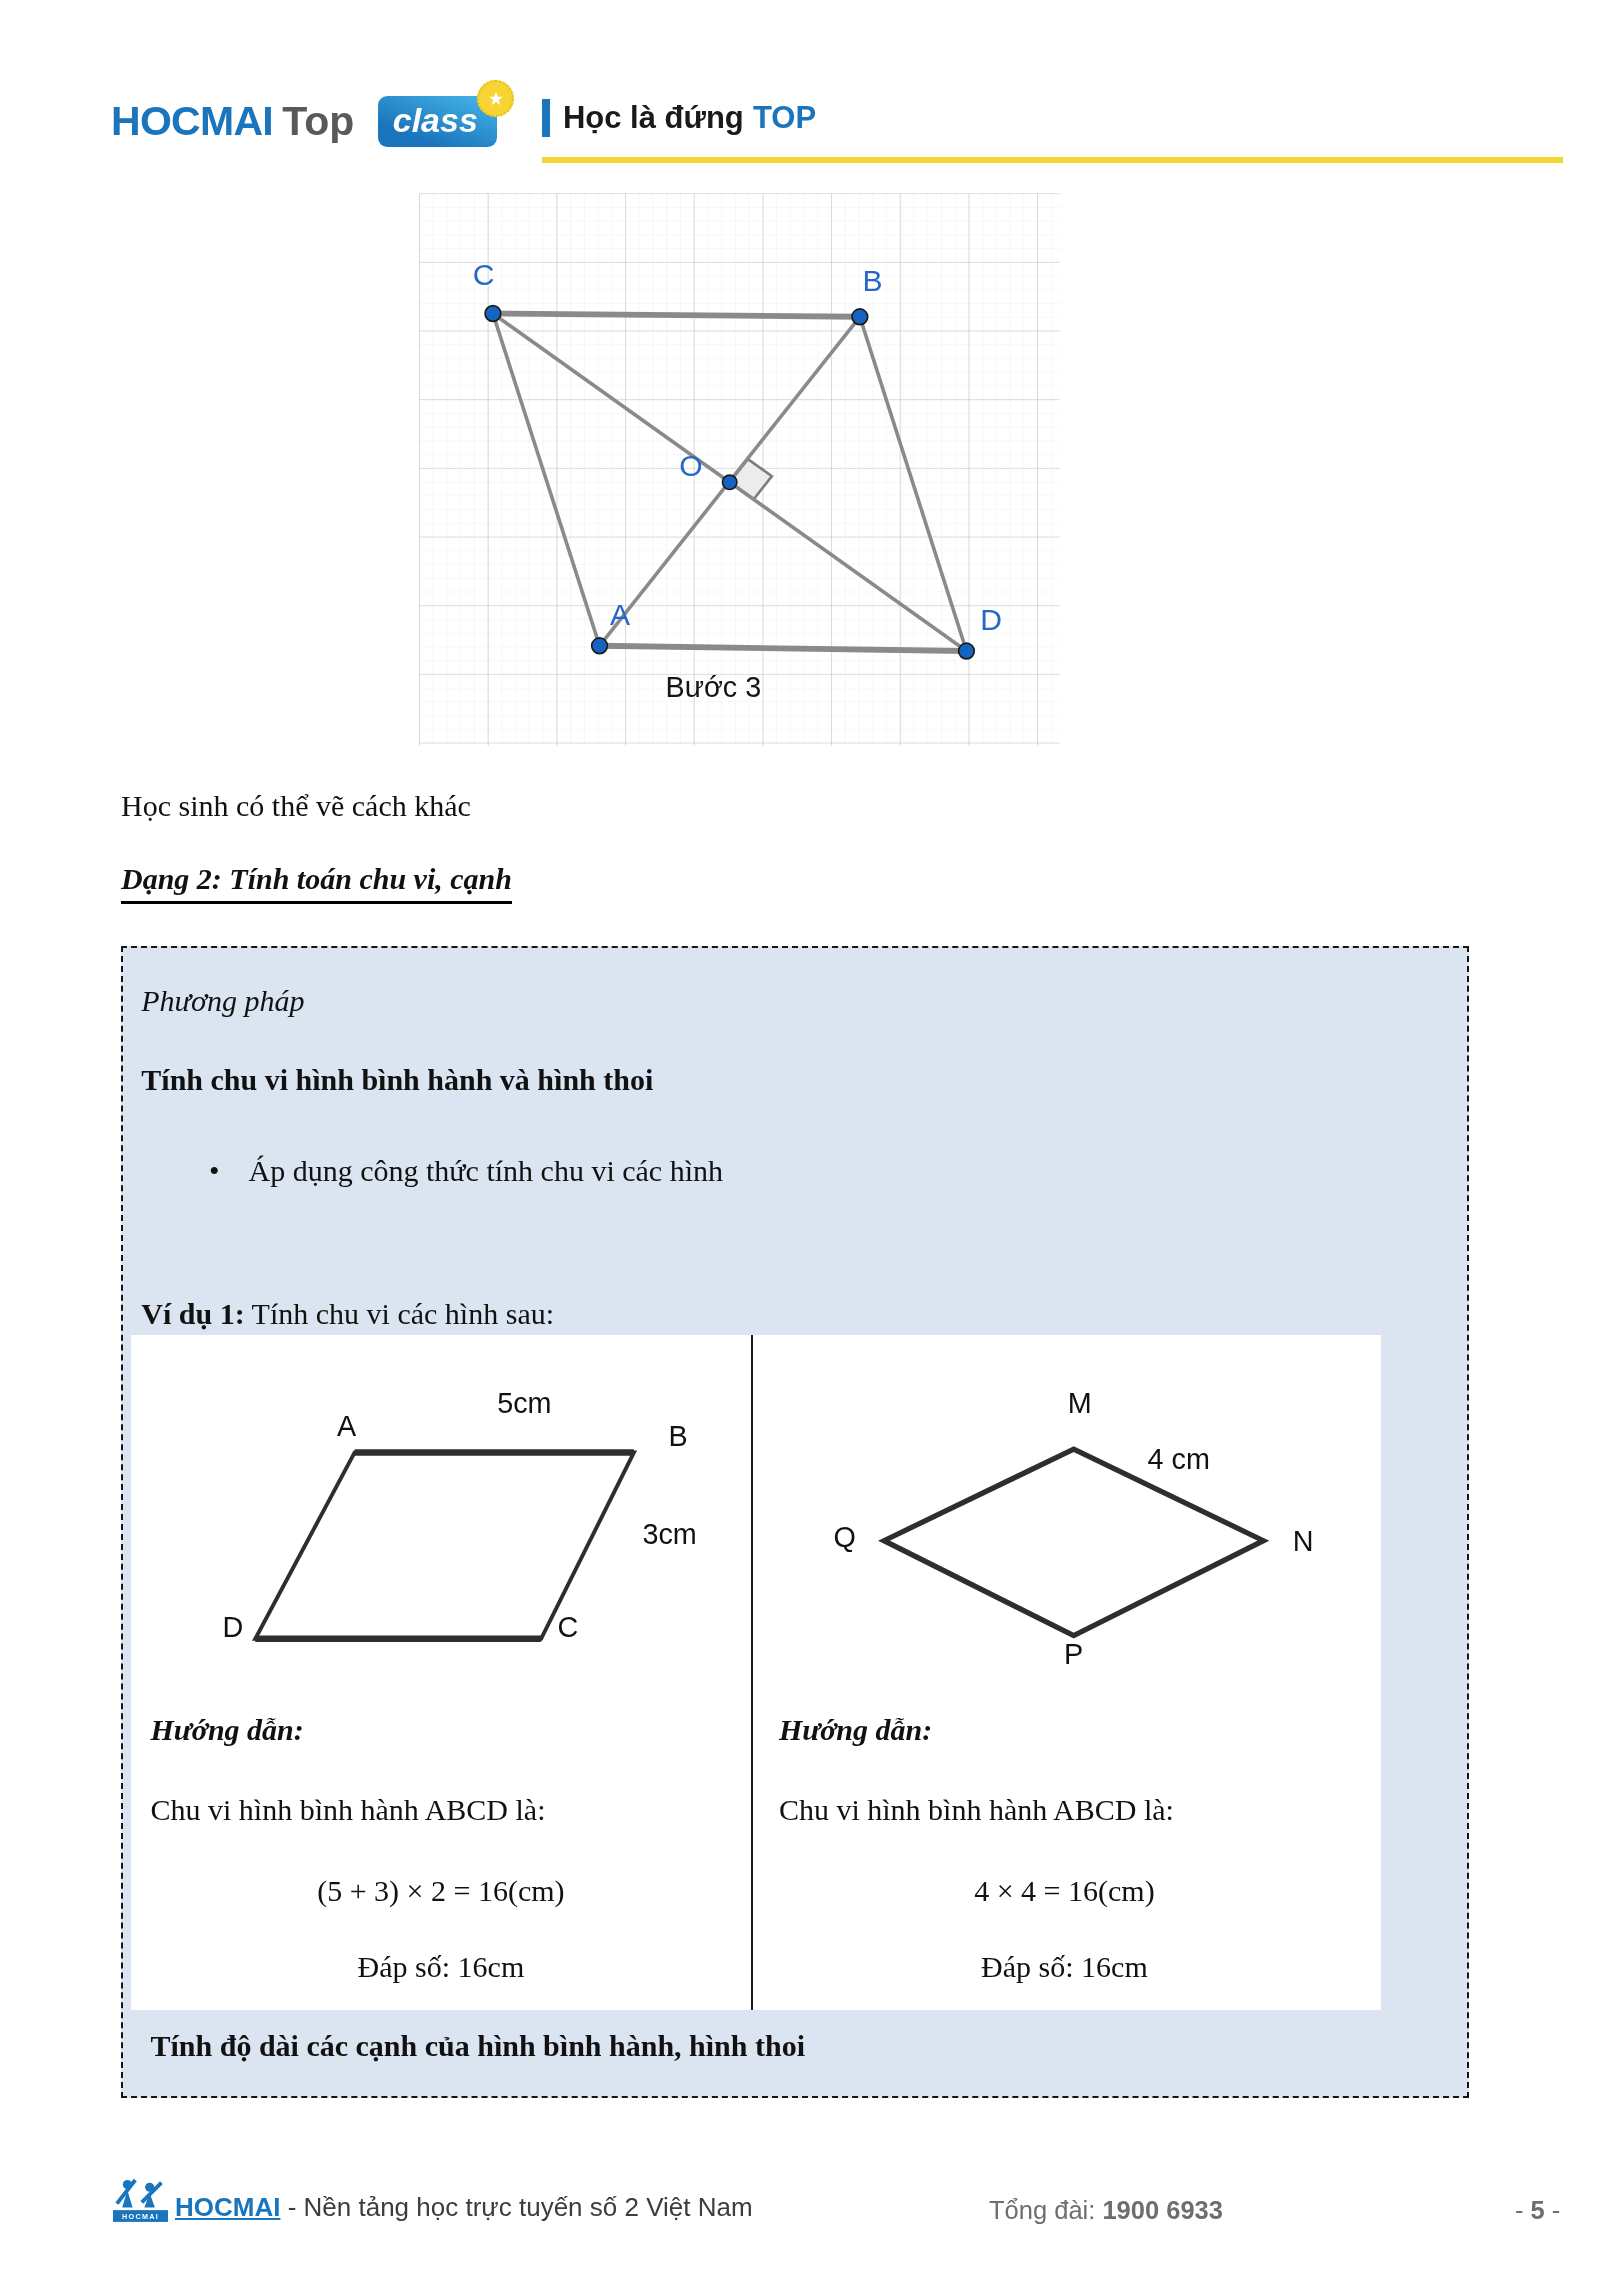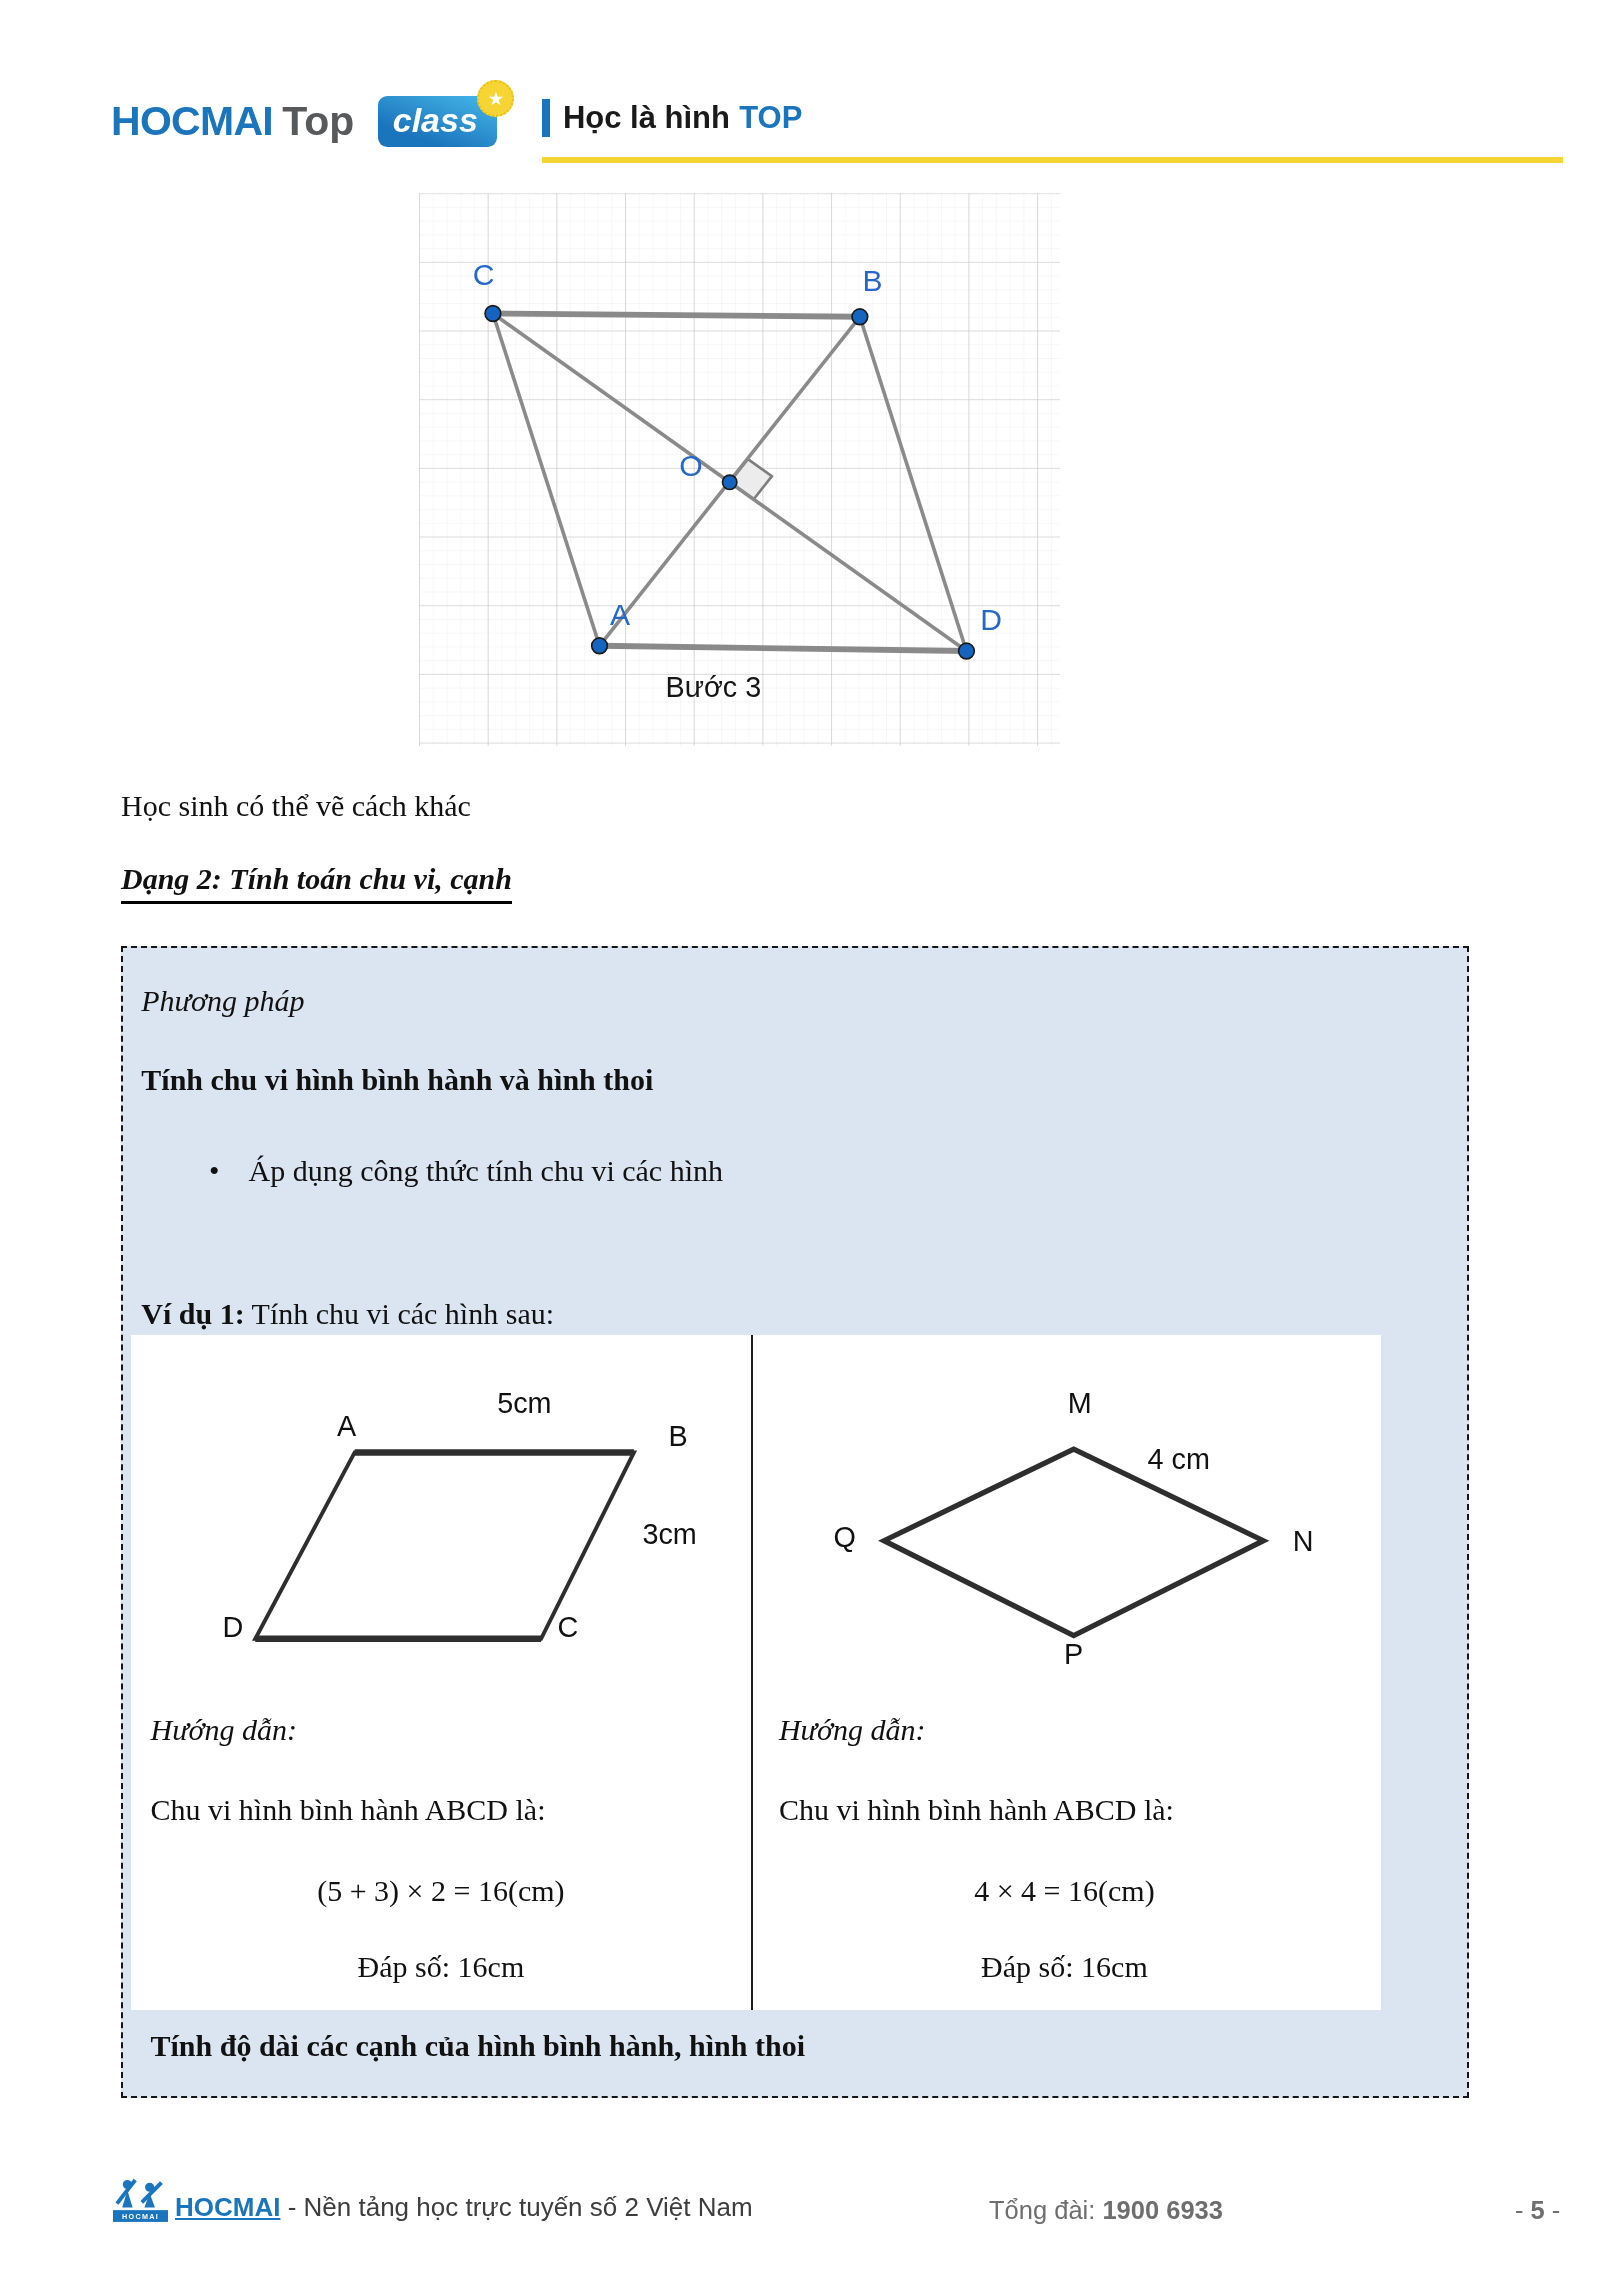--- a/index.html
+++ b/index.html
@@ -43,21 +43,21 @@
   .m-note{left:18.3px;top:286px;font-size:30px;font-style:italic;}
   .m-note .nlab{font-weight:bold;}
   .m-example{left:18.3px;top:349px;font-size:30px;}
   .m-example .elab{font-weight:bold;}
   .m-closing{left:27.5px;top:1081px;font-size:30px;font-weight:bold;}
 
   
   .white-panel{left:7.9px;top:387px;width:1250px;height:675px;background:#ffffff;}
   .divider{left:620px;top:0;width:2px;height:675px;background:#1c1c1c;}
   .shape-label{fill:#111;font-family:"Liberation Sans","DejaVu Sans",sans-serif;font-size:44px;}
-  .guide{font-size:30px;font-style:italic;}
+  .guide{font-size:30px;font-style:italic;font-weight:bold;}
   .statement{font-size:30px;}
   .formula{font-size:30px;text-align:center;}
   .answer{font-size:30px;text-align:center;}
   .cl{left:19.6px;}
   .cr{left:648px;}
 
   
   .f-icon{left:113px;top:2176px;}
   .f-brand{left:175px;top:2192px;font-family:"Liberation Sans","DejaVu Sans",sans-serif;font-size:26px;color:#3d3d3d;}
   .f-brand .fb-link{color:var(--brand-blue);font-weight:bold;text-decoration:underline;}
@@ -74,21 +74,21 @@
   <div class="abs logo">
     <span class="logo-hocmai">HOCMAI</span>
     <span class="logo-top">Top</span>
     <span class="logo-class">
       <span>class</span>
       <span class="logo-badge">★</span>
     </span>
   </div>
   <div class="abs tagline">
     <span class="tag-bar"></span>
-    <span class="tag-text">Học là hình</span>
+    <span class="tag-text">Học là đứng</span>
     <span class="tag-top">TOP</span>
   </div>
   <div class="abs yellow-rule"></div>
 
   <svg class="abs grid-fig" width="641" height="553" viewBox="0 0 980 845">
     <defs>
       <pattern id="gMinor" width="21" height="21" patternUnits="userSpaceOnUse">
         <path d="M21 0H0V21" fill="none" stroke="#e7e7e7" stroke-width="1"></path>
       </pattern>
       <pattern id="gMajor" width="105" height="105" patternUnits="userSpaceOnUse">

